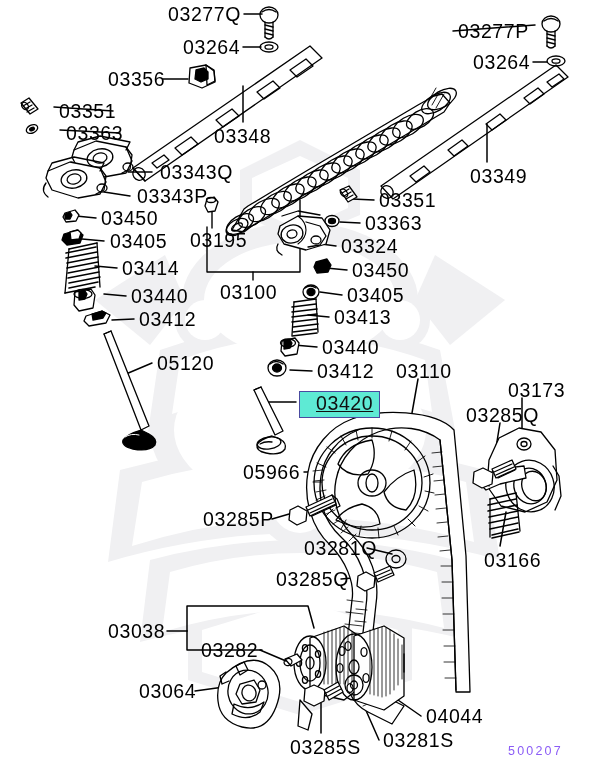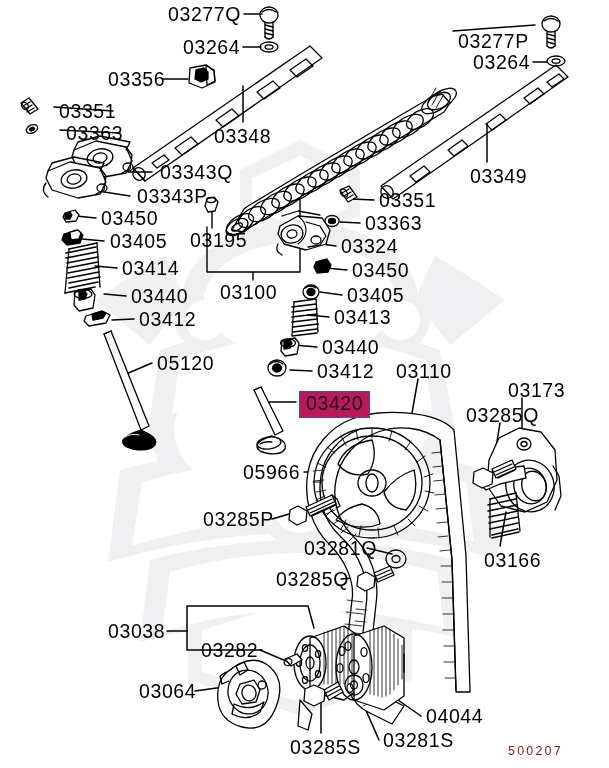--- a/index.html
+++ b/index.html
@@ -25,31 +25,32 @@
   .lbl{
     position:absolute;
     font-size:19.5px;
     letter-spacing:0.6px;
     color:#000000;
     white-space:nowrap;
     line-height:1;
     font-family:"Liberation Sans","DejaVu Sans",sans-serif;
   }
   .lbl.hl{
-    background:#be185d;
+    background:#5eead4;
     border:1.6px solid #4a4aa0;
     color:#101010;
-    padding:2px 6px 3px 6px;
+    padding:2px 6px 3px 16px;
     letter-spacing:0.6px;
+    text-decoration:underline;
   }
   .dwg{
     position:absolute;
     font-size:12.5px;
     letter-spacing:2.2px;
-    color:#7f1d1d;
+    color:#8b5cf6;
     white-space:nowrap;
   }
 </style>
 </head>
 <body>
 
 <div id="stage">
 
   <svg id="watermark" viewBox="0 0 609 768" xmlns="http://www.w3.org/2000/svg">
     <g fill="#f0f0f2" stroke="none">
@@ -573,21 +574,21 @@
       <div class="lbl" style="left: 317px; top: 362px;">03412</div>
       <div class="lbl hl" style="left: 299px; top: 391px;">03420</div>
       <div class="lbl" style="left: 396px; top: 362px;">03110</div>
       <div class="lbl" style="left: 508px; top: 381px;">03173</div>
       <div class="lbl" style="left: 466px; top: 406px;">03285Q</div>
       <div class="lbl" style="left: 484px; top: 551px;">03166</div>
       <div class="lbl" style="left: 243px; top: 463px;">05966</div>
       <div class="lbl" style="left: 203px; top: 510px;">03285P</div>
       <div class="lbl" style="left: 304px; top: 539px;">03281Q</div>
       <div class="lbl" style="left: 276px; top: 570px;">03285Q</div>
-      <div class="lbl" style="left: 458px; top: 22px; margin-top: 10px;">03277P</div>
+      <div class="lbl" style="left: 458px; top: 22px;">03277P</div>
       <div class="lbl" style="left: 473px; top: 53px;">03264</div>
       <div class="lbl" style="left: 470px; top: 167px;">03349</div>
       <div class="lbl" style="left: 108px; top: 622px;">03038</div>
       <div class="lbl" style="left: 201px; top: 641px;">03282</div>
       <div class="lbl" style="left: 139px; top: 682px;">03064</div>
       <div class="lbl" style="left: 290px; top: 738px;">03285S</div>
       <div class="lbl" style="left: 426px; top: 707px;">04044</div>
       <div class="lbl" style="left: 383px; top: 731px;">03281S</div>
     </div>
 

